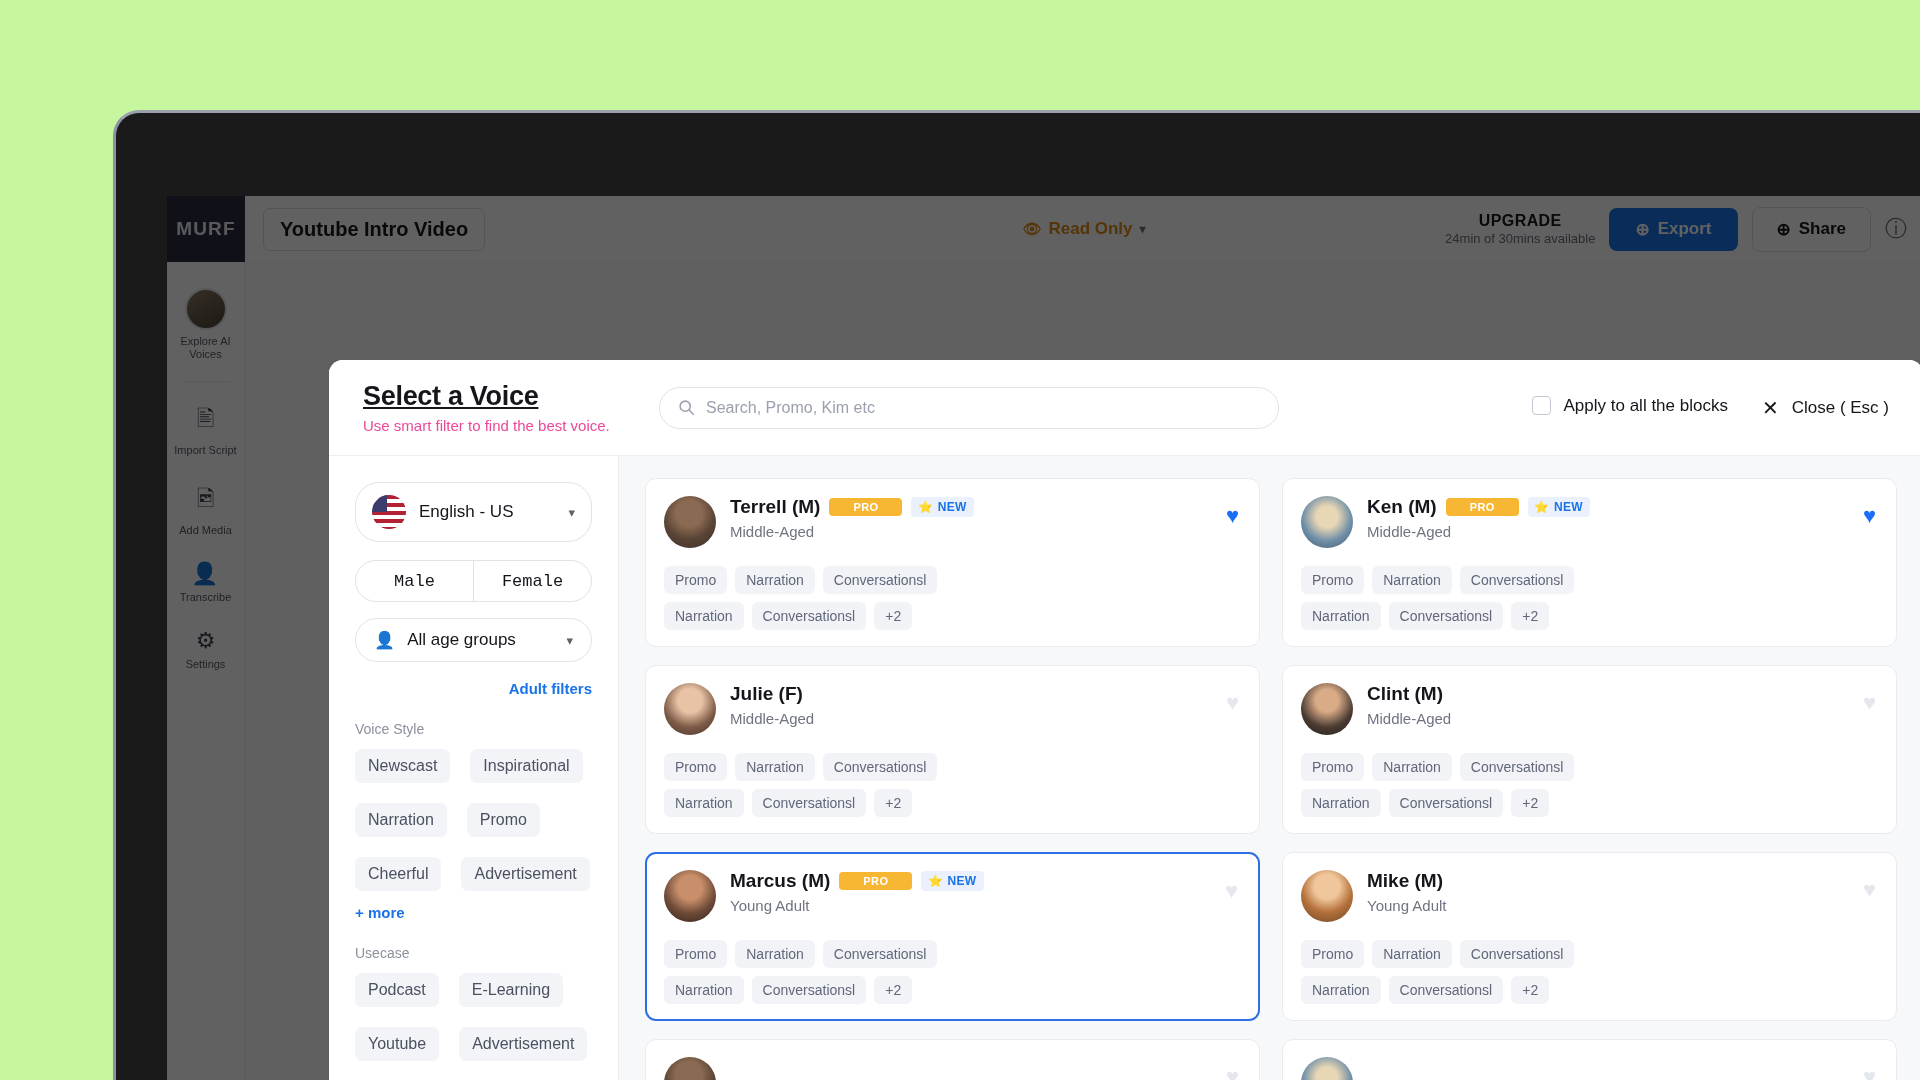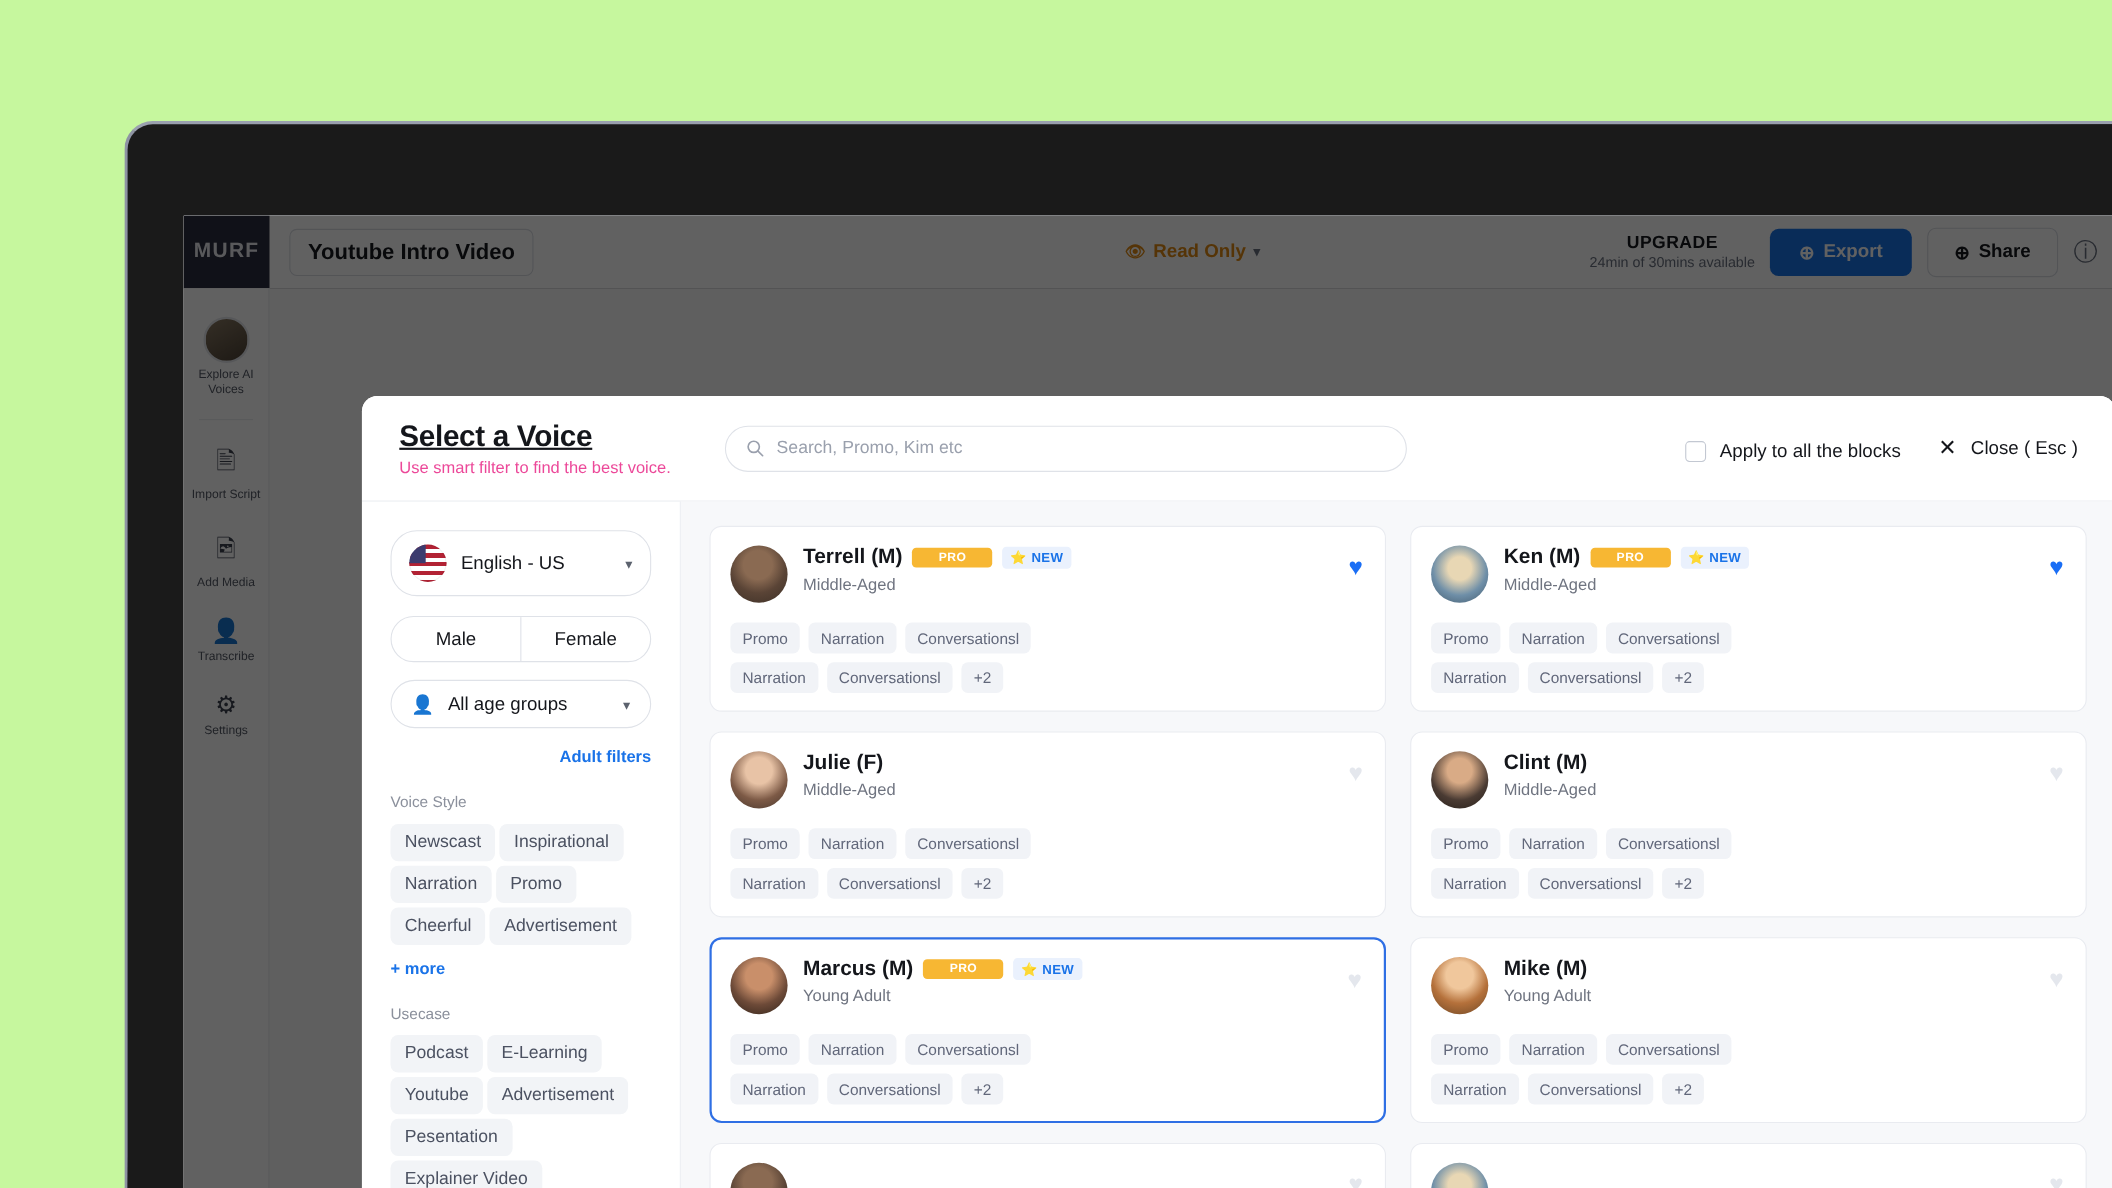--- a/index.html
+++ b/index.html
@@ -119,21 +119,21 @@
     flex: 0 0 620px; height: 42px; margin-left: 6px;
     border: 1px solid #dfe2e8; border-radius: 21px;
     display: flex; align-items: center; gap: 11px; padding: 0 18px;
   }
   .searchbox input {
     border: 0; outline: 0; flex: 1; font-size: 16px;
     font-family: "Liberation Sans", sans-serif; color: #14161b;
     background: transparent;
   }
   .searchbox input::placeholder { color: #9aa0ad; }
-  .mh-right { margin-left: auto; display: flex; align-items: flex-end; gap: 34px; }
+  .mh-right { margin-left: auto; display: flex; align-items: flex-start; gap: 34px; }
   .apply-all { display: flex; align-items: center; gap: 13px; }
   .cbx {
     width: 19px; height: 19px; border: 1.6px solid #c3c8d2; border-radius: 4px; background: #fff;
   }
   .apply-lbl { font-size: 17px; color: #14161b; }
   .close-btn { display: flex; align-items: center; gap: 13px; font-size: 17px; color: #14161b; }
   .x-ic { font-size: 20px; color: #14161b; }
 
   .modal-body { flex: 1; display: flex; min-height: 0; }
 
@@ -162,38 +162,38 @@
   .lang-txt { flex: 1; font-size: 17px; color: #14161b; }
   .cv { color: #5c626e; font-size: 13px; }
 
   .gender-tog {
     margin-top: 18px; height: 42px;
     border: 1px solid #dfe2e8; border-radius: 21px;
     display: flex; overflow: hidden;
   }
   .gender-tog div {
     flex: 1; display: flex; align-items: center; justify-content: center;
-    font-size: 17px; color: #14161b;
+    font-size: 17px; color: #14161b; font-family: Liberation Mono, monospace;
   }
   .gender-tog div + div { border-left: 1px solid #dfe2e8; }
 
   .age-sel {
     margin-top: 16px; height: 44px;
     border: 1px solid #dfe2e8; border-radius: 22px;
     display: flex; align-items: center; padding: 0 18px; gap: 12px;
   }
   .person-ic { font-size: 17px; color: #9aa0ad; }
   .age-txt { flex: 1; font-size: 17px; color: #14161b; }
 
   .reset {
     text-align: right; margin-top: 18px;
     font-size: 15px; font-weight: 600; color: #1a73e8;
   }
   .grp-lbl { margin-top: 24px; font-size: 14px; color: #8b909c; }
-  .chips { display: flex; flex-wrap: wrap; gap: 4px; margin-top: 12px; }
+  .chips { display: flex; flex-wrap: wrap; gap: 20px; margin-top: 12px; }
   .chip {
     background: #f2f4f7; border-radius: 7px;
     padding: 8px 13px; font-size: 16px; color: #4b5161; white-space: nowrap;
   }
   .more-link { margin-top: 13px; font-size: 15px; font-weight: 700; color: #1a73e8; }
 
   
   .voices {
     flex: 1; background: #f7f8fa; padding: 22px 26px 0 26px;
     overflow: hidden;

